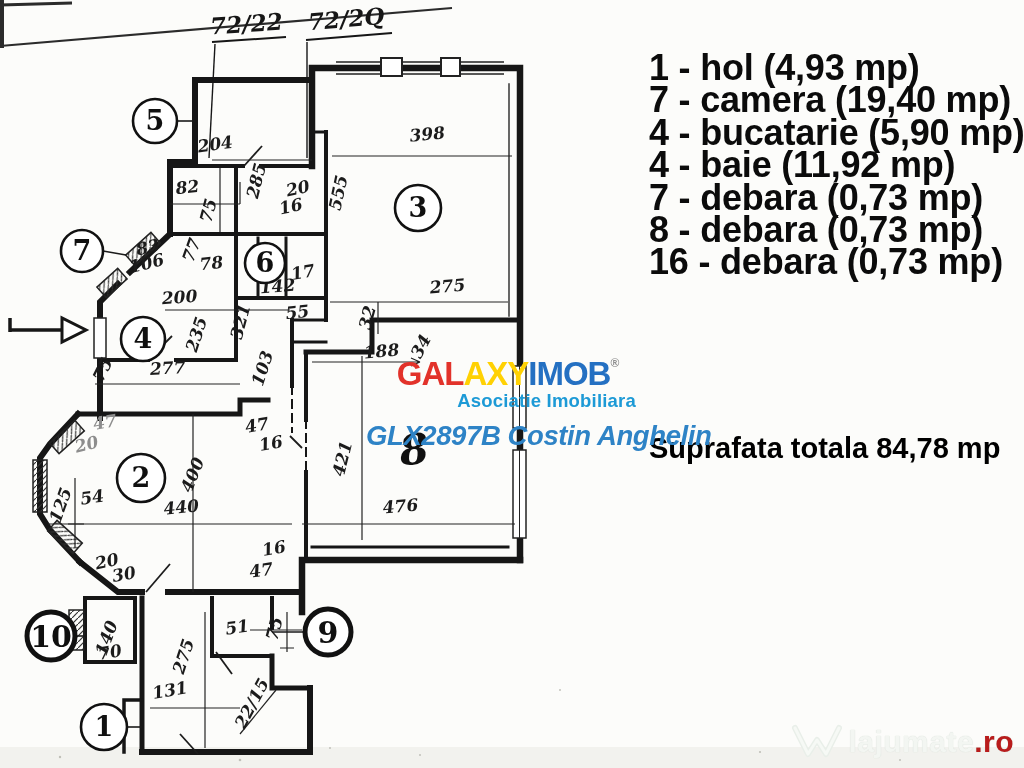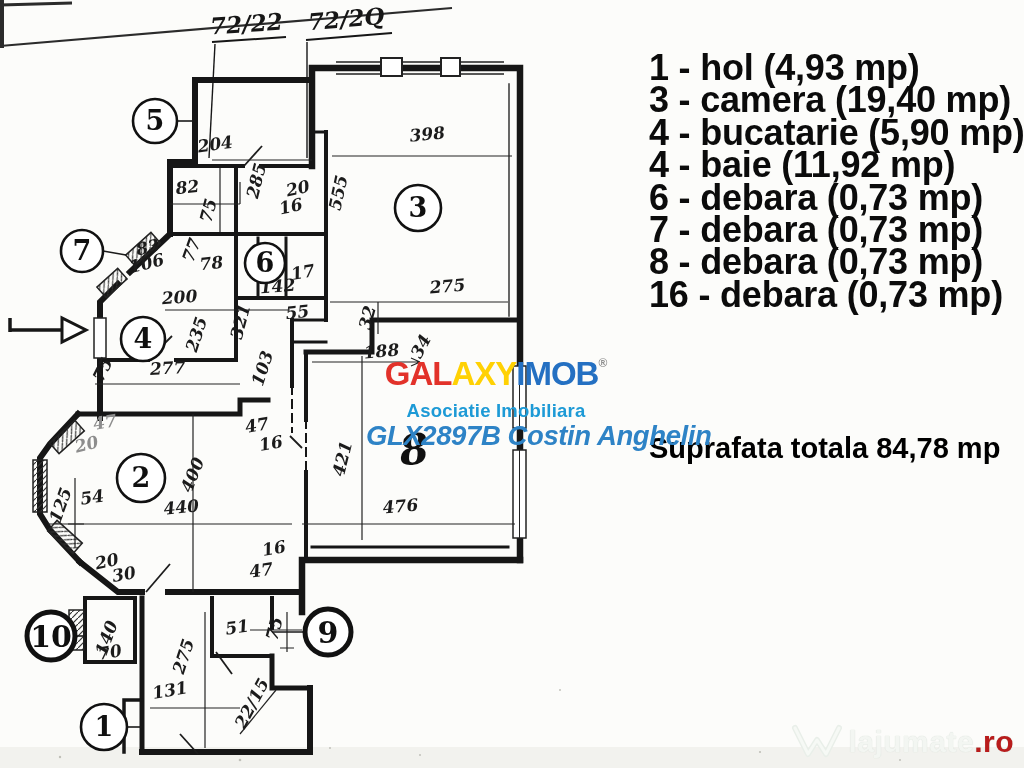--- a/index.html
+++ b/index.html
@@ -4,24 +4,24 @@
 <style>
   html,body{margin:0;padding:0;background:#e9e9e9;}
   .stage{position:relative;width:1024px;height:768px;background:#fcfcfa;overflow:hidden;
          font-family:"Liberation Sans",sans-serif;}
   
   .legend{position:absolute;left:649px;top:52px;color:#0b0b0b;font-size:36px;
           line-height:32.4px;font-weight:600;letter-spacing:-0.2px;white-space:nowrap;}
   .total{position:absolute;left:649px;top:403px;font-size:29px;font-weight:600;
          color:#000000;white-space:nowrap;margin-top:29px;}
   
-  .brand{position:absolute;left:368px;top:357px;width:256px;text-align:center;line-height:1;}
+  .brand{position:absolute;left:380px;top:357px;width:256px;text-align:center;line-height:1;}
   .brand-name{font-size:33px;font-weight:700;letter-spacing:-1px;}
   .brand-reg{font-size:12px;vertical-align:18px;color:#8f8f8f;font-weight:700;}
-  .brand-sub{font-size:18.5px;font-weight:700;color:#1d9ad6;margin-top:12px;letter-spacing:.2px;}
+  .brand-sub{font-size:18.5px;font-weight:700;color:#1d9ad6;margin-top:2px;letter-spacing:.2px;text-align:right;}
   .agent{position:absolute;left:366px;top:420px;font-size:27.5px;font-weight:700;
          color:#2e83c6;letter-spacing:-0.4px;white-space:nowrap;font-style:italic;}
   .sitelogo{position:absolute;right:10px;bottom:6px;display:flex;align-items:center;gap:5px;}
   .sitelogo .txt{font-size:30px;font-weight:700;color:#f3f6f2;letter-spacing:.5px;
                  text-shadow:0 0 1px #dde3dd,0 0 1px #dde3dd;}
   .sitelogo .tld{color:#b91c1c;text-shadow:0 0 1px #c2ddd2;}
   
   text.dim{font-family:"DejaVu Serif",serif;font-style:italic;font-weight:600;
            font-size:17px;fill:#1b1b1b;text-anchor:middle;}
   text.dim.light{fill:#8d8d8d;}
@@ -234,24 +234,23 @@
         <circle cx="328" cy="632" r="23" fill="#fff" stroke="#111" stroke-width="5"></circle>
         <text x="328" y="643" class="roomnum" style="font-size: 30px;">9</text>
         <circle cx="104" cy="727" r="23" fill="#fff" stroke="#111" stroke-width="2.6"></circle>
         <text x="104" y="736" class="roomnum" style="font-size: 27px;">1</text>
         <text x="414" y="464" class="roomnum plain" transform="rotate(-6 414 450)" style="font-size: 42px;">8</text>
       </g>
   </svg>
 
   <div class="legend">
       <div>1 - hol (4,93 mp)</div>
-      <div>3 - camera (19,40 mp)</div>
+      <div>7 - camera (19,40 mp)</div>
       <div>4 - bucatarie (5,90 mp)</div>
       <div>4 - baie (11,92 mp)</div>
-      <div>6 - debara (0,73 mp)</div>
       <div>7 - debara (0,73 mp)</div>
       <div>8 - debara (0,73 mp)</div>
       <div>16 - debara (0,73 mp)</div>
     </div>
   <div class="total">Suprafata totala 84,78 mp</div>
 
   <div class="brand">
     <div>
       <span class="brand-name"><span style="color: rgb(226, 50, 42);">GAL</span><span style="color: rgb(255, 209, 3);">AXY</span><span style="color: rgb(36, 112, 194);">IMOB</span></span><span class="brand-reg">®</span>
     </div>

